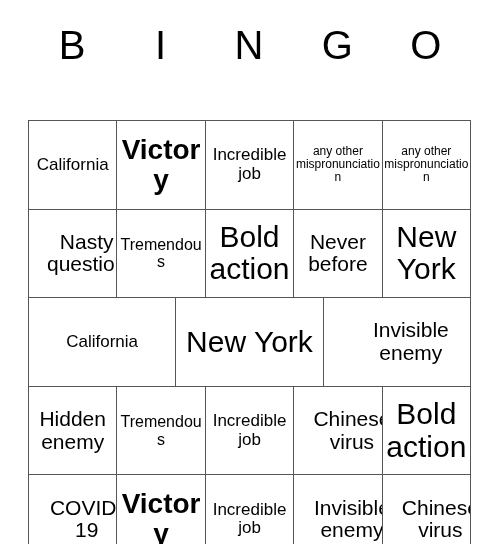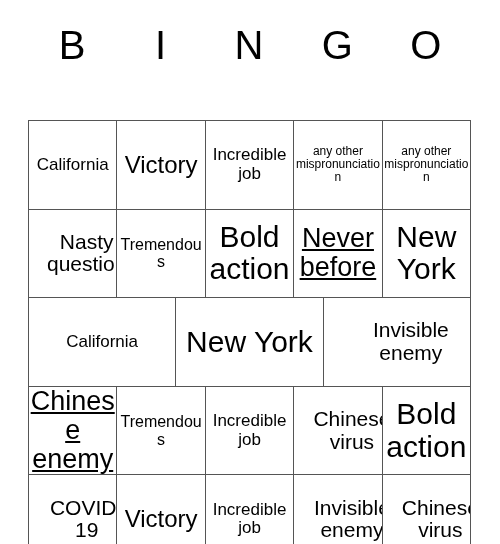--- a/index.html
+++ b/index.html
@@ -63,22 +63,22 @@
     overflow: hidden;
   }
   .cell span {
     display: block;
     width: 100%;
     line-height: 1.08;
     word-wrap: break-word;
   }
   
   .fs-xxl span { font-size: 30px; }
-  .fs-xl  span { font-size: 27px; text-decoration: underline; }
-  .fs-lg  span { font-size: 24px; }
+  .fs-xl  span { font-size: 21px; }
+  .fs-lg  span { font-size: 28px; font-weight: bold; }
   .fs-md  span { font-size: 21px; padding-left: 28px; }
   .fs-sm  span { font-size: 17px; }
   .fs-xxs span { font-size: 16px; }
   .fs-tiny span { font-size: 12px; }
 </style>
 </head>
 <body>
 
 <div class="card">
 
@@ -131,21 +131,21 @@
         </div>
         <div class="cell fs-xxl">
           <span>New York</span>
         </div>
         <div class="cell fs-md">
           <span>Invisible enemy</span>
         </div>
       </div>
       <div class="grid-row">
         <div class="cell fs-xl">
-          <span>Chinese enemy</span>
+          <span>Hidden enemy</span>
         </div>
         <div class="cell fs-xxs">
           <span>Tremendous</span>
         </div>
         <div class="cell fs-sm">
           <span>Incredible job</span>
         </div>
         <div class="cell fs-md">
           <span>Chinese virus</span>
         </div>

